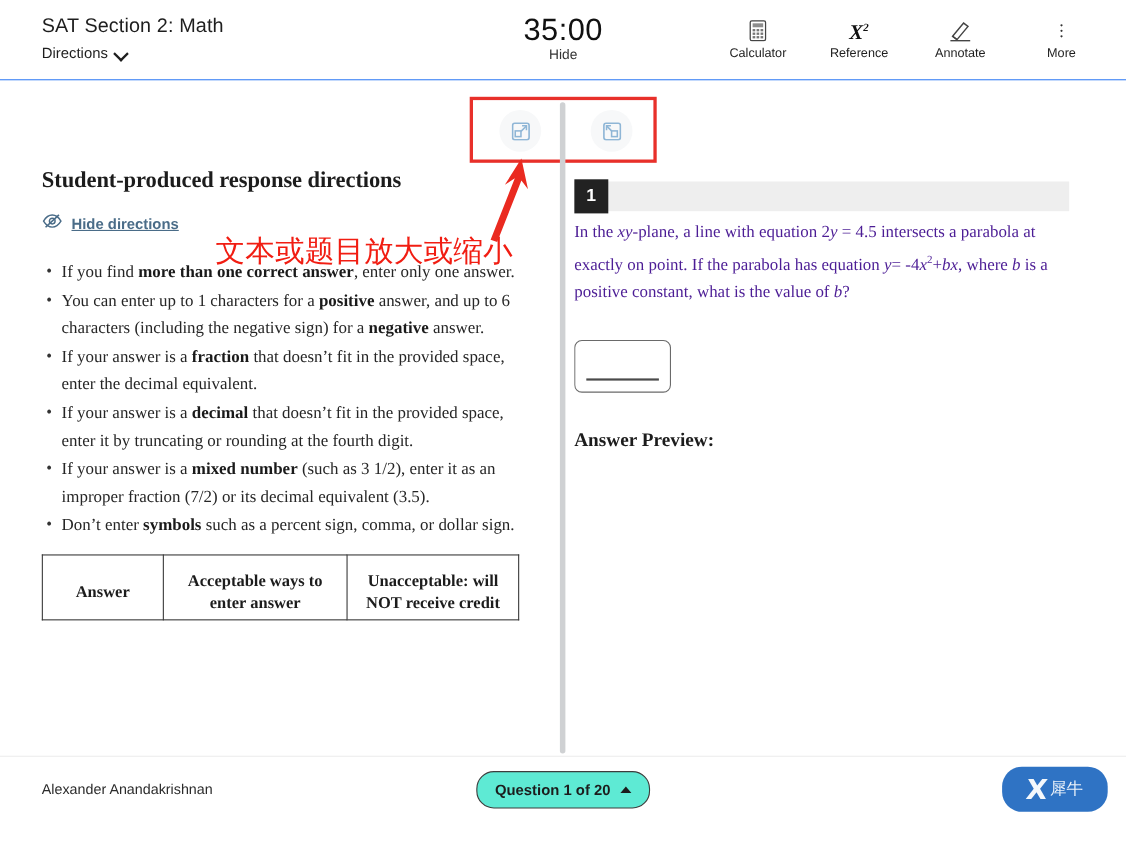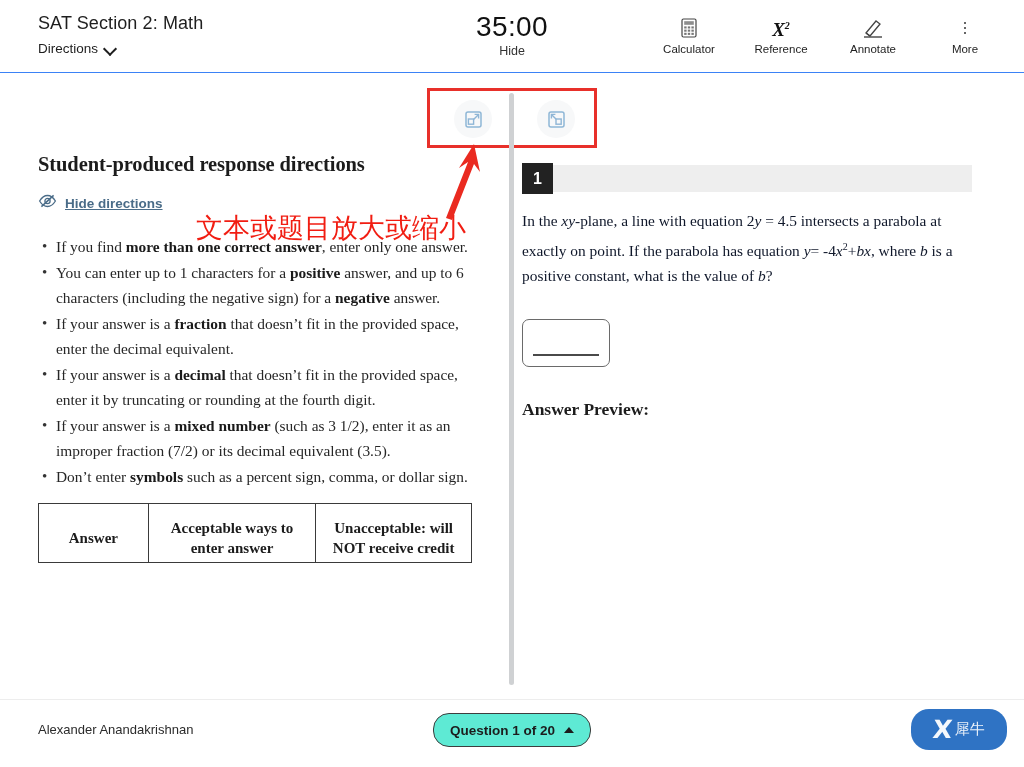--- a/index.html
+++ b/index.html
@@ -233,25 +233,25 @@
     left: 0; top: -2px;
     width: 31px; height: 31px;
     background: #222222;
     color: #ffffff;
     font-family: "Liberation Sans", sans-serif;
     font-weight: bold;
     font-size: 16px;
     display: flex; align-items: center; justify-content: center;
   }
   .q-text {
-    margin-top: 16px;
+    margin-top: 6px;
     width: 437px;
     font-size: 15.4px;
     line-height: 25.5px;
-    color: #0f172a;
+    color: #4c1d95;
   }
   .q-text i { font-style: italic; }
   .q-text sup { font-size: 10px; vertical-align: super; }
 
   .answer-box {
     margin-top: 30px;
     width: 88px; height: 48px;
     border: 1.5px solid #6a6a6a;
     border-radius: 7px;
     position: relative;
@@ -285,21 +285,21 @@
   .anno-arrow {
     position: absolute;
     left: 438px; top: 142px;
     pointer-events: none;
   }
 
   
   .footer {
     position: absolute;
     left: 0; bottom: 0;
-    width: 1024px; height: 68px;
+    width: 1024px; height: 80px;
     background: #ffffff;
     border-top: 1px solid #ededed;
   }
   .footer-name {
     position: absolute;
     left: 38px; top: 22px;
     font-size: 13px;
     color: #2b2b2b;
   }
   .qnav {

